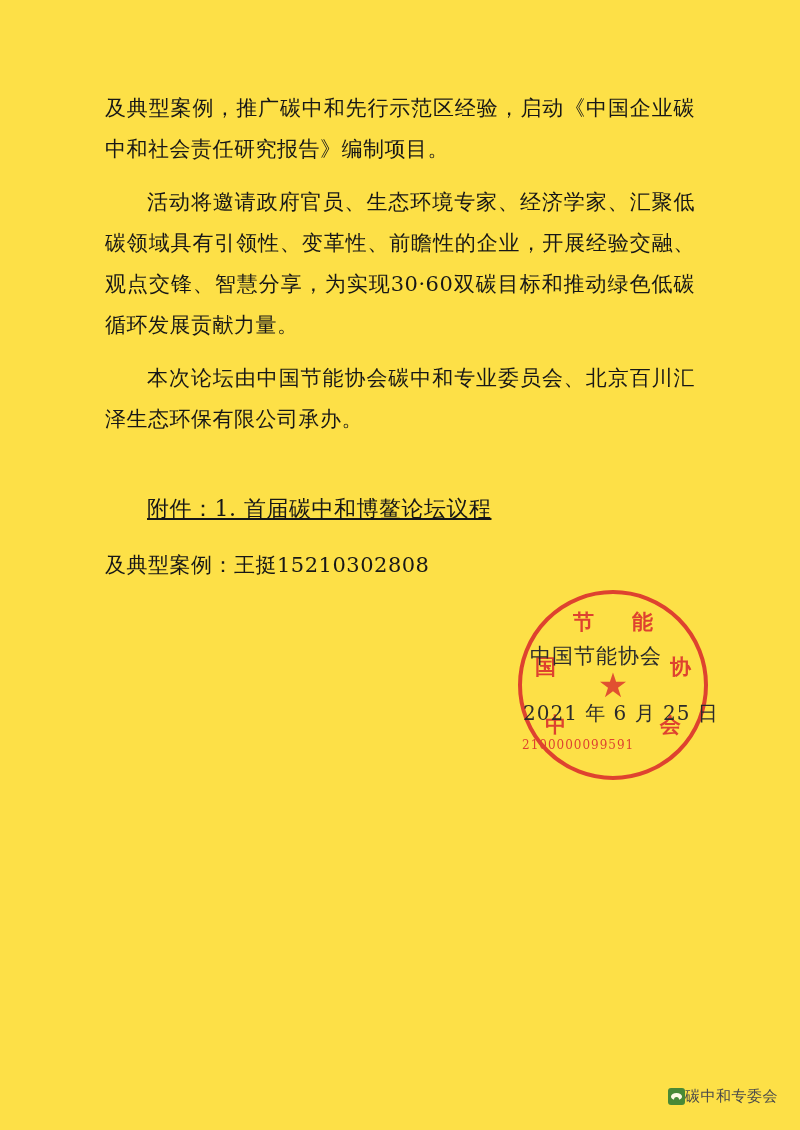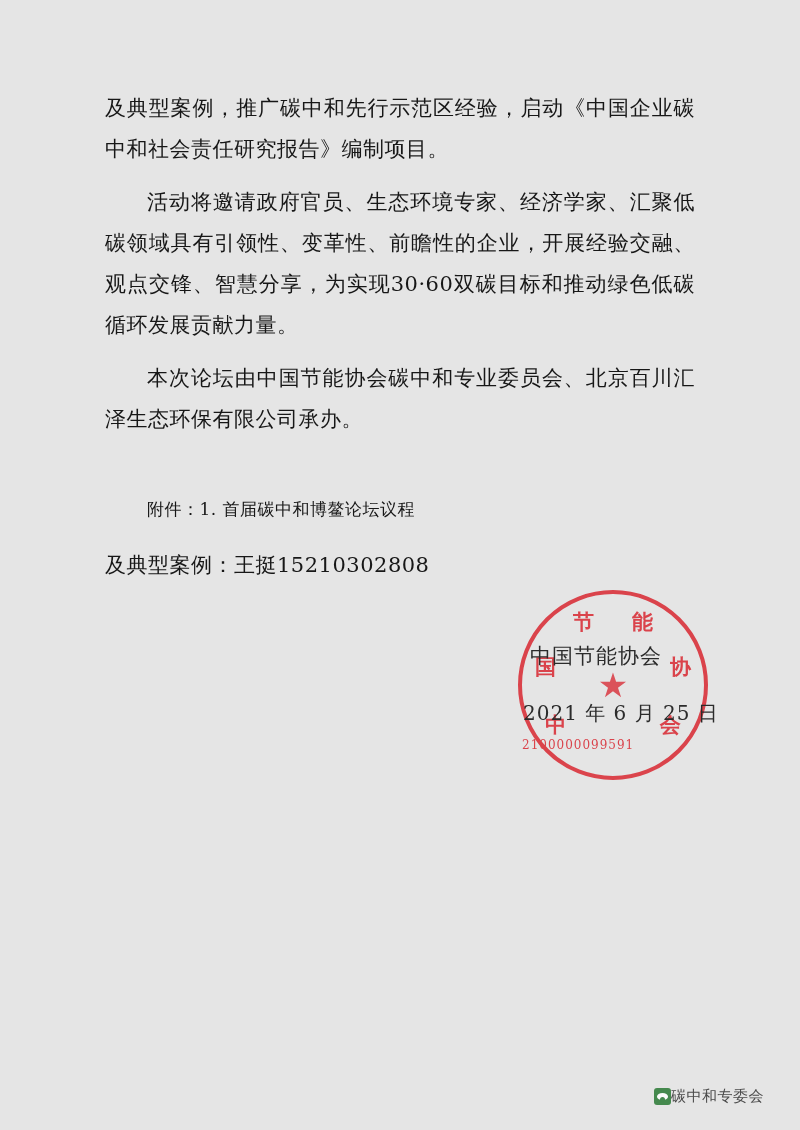--- a/index.html
+++ b/index.html
@@ -11,21 +11,21 @@
     height: 1130px;
     background: #ffffff;
     font-family: "DejaVu Serif", "Liberation Serif", serif;
     color: #1a1a1a;
     position: relative;
     overflow: hidden;
   }
   .page {
     position: absolute;
     inset: 0;
-    background: #e5e5e5;
+    background: #fde047;
   }
   .doc-body {
     position: absolute;
     left: 105px;
     top: 88px;
     width: 590px;
   }
   .para {
     font-size: 21px;
     line-height: 41px;
@@ -38,25 +38,26 @@
   .para.indent {
     text-indent: 42px;
   }
   .gap-sm { height: 12px; }
   .gap-lg { height: 46px; }
 
   .attach-block {
     margin-top: 2px;
   }
   .attach-line {
-    font-size: 17px;
+    font-size: 22px;
     line-height: 42px;
     letter-spacing: 0.5px;
     color: #171717;
     padding-left: 42px;
+    text-decoration: underline;
   }
   .attach-line.second {
     padding-left: 82px;
   }
   .contact-line {
     font-size: 21px;
     line-height: 42px;
     letter-spacing: 0.5px;
     color: #171717;
     margin-top: 14px;
@@ -138,21 +139,21 @@
     bottom: 24px;
     text-align: left;
     font-size: 12px;
     color: #d8202a;
     letter-spacing: 1px;
   }
 
   
   .footer {
     position: absolute;
-    right: 36px;
+    right: 22px;
     bottom: 24px;
     display: flex;
     align-items: center;
   }
   .footer-mark {
     width: 17px;
     height: 17px;
     border-radius: 3px;
     background: #2a7a34;
     position: relative;

